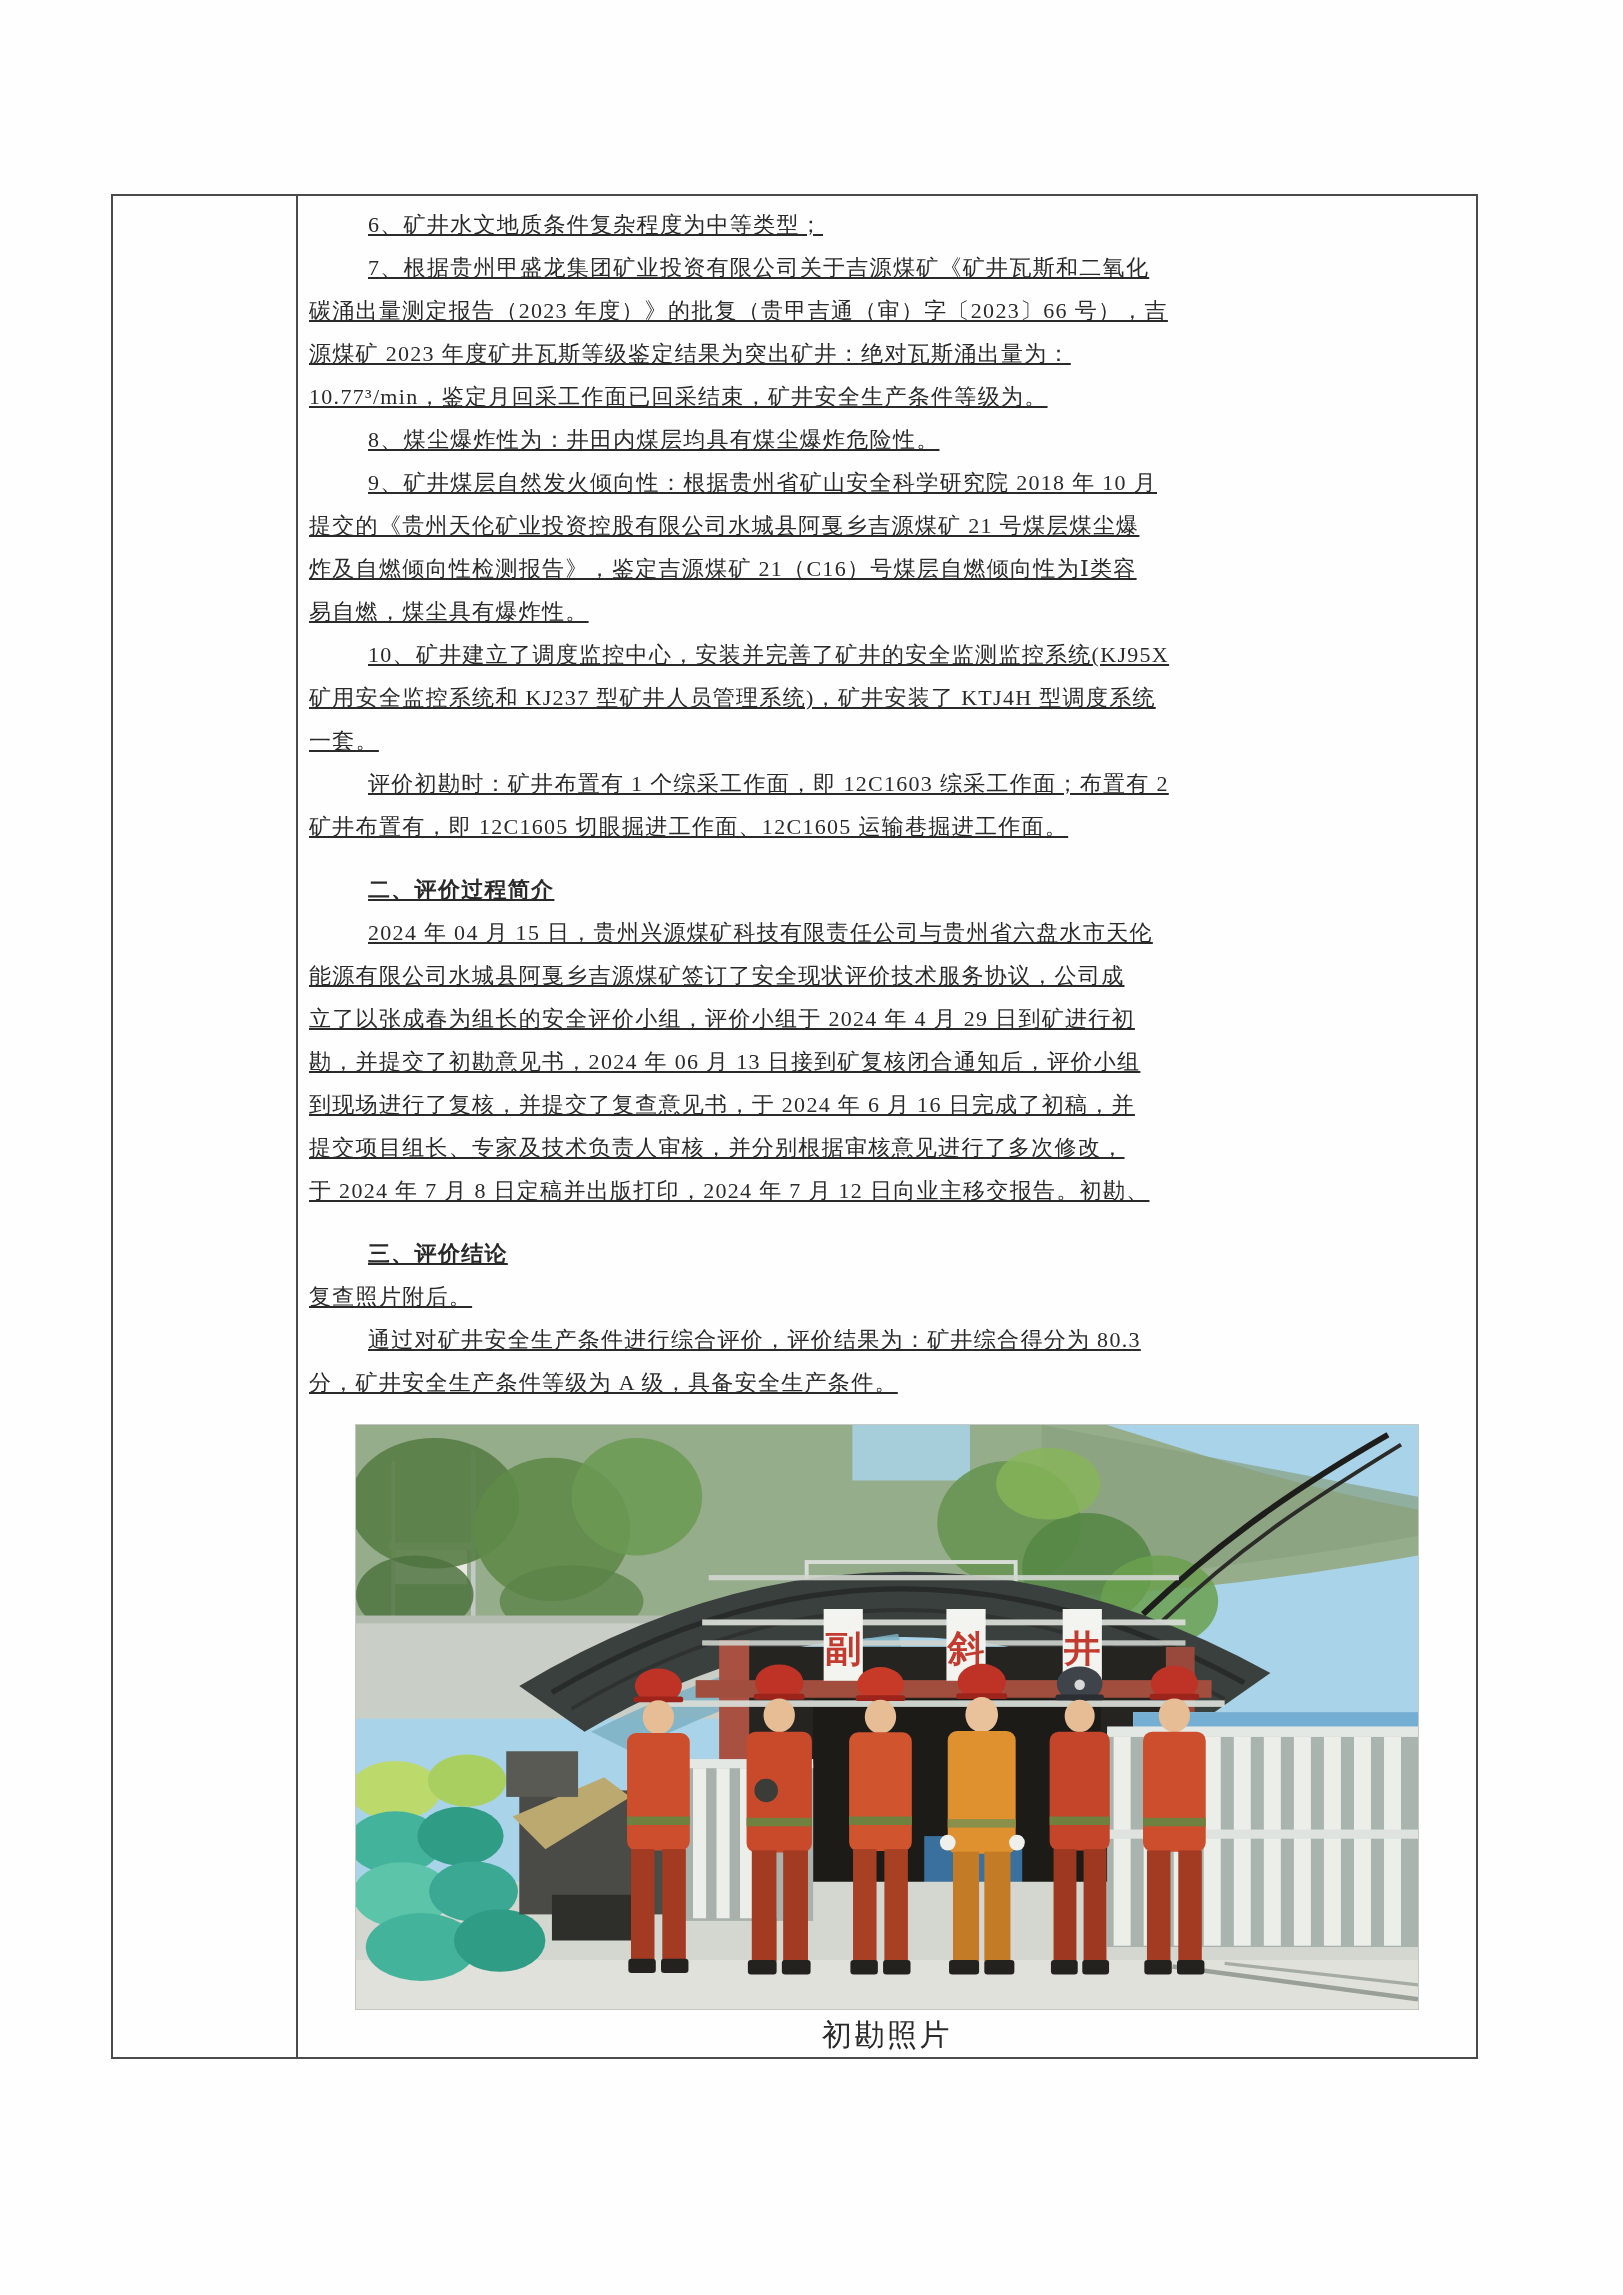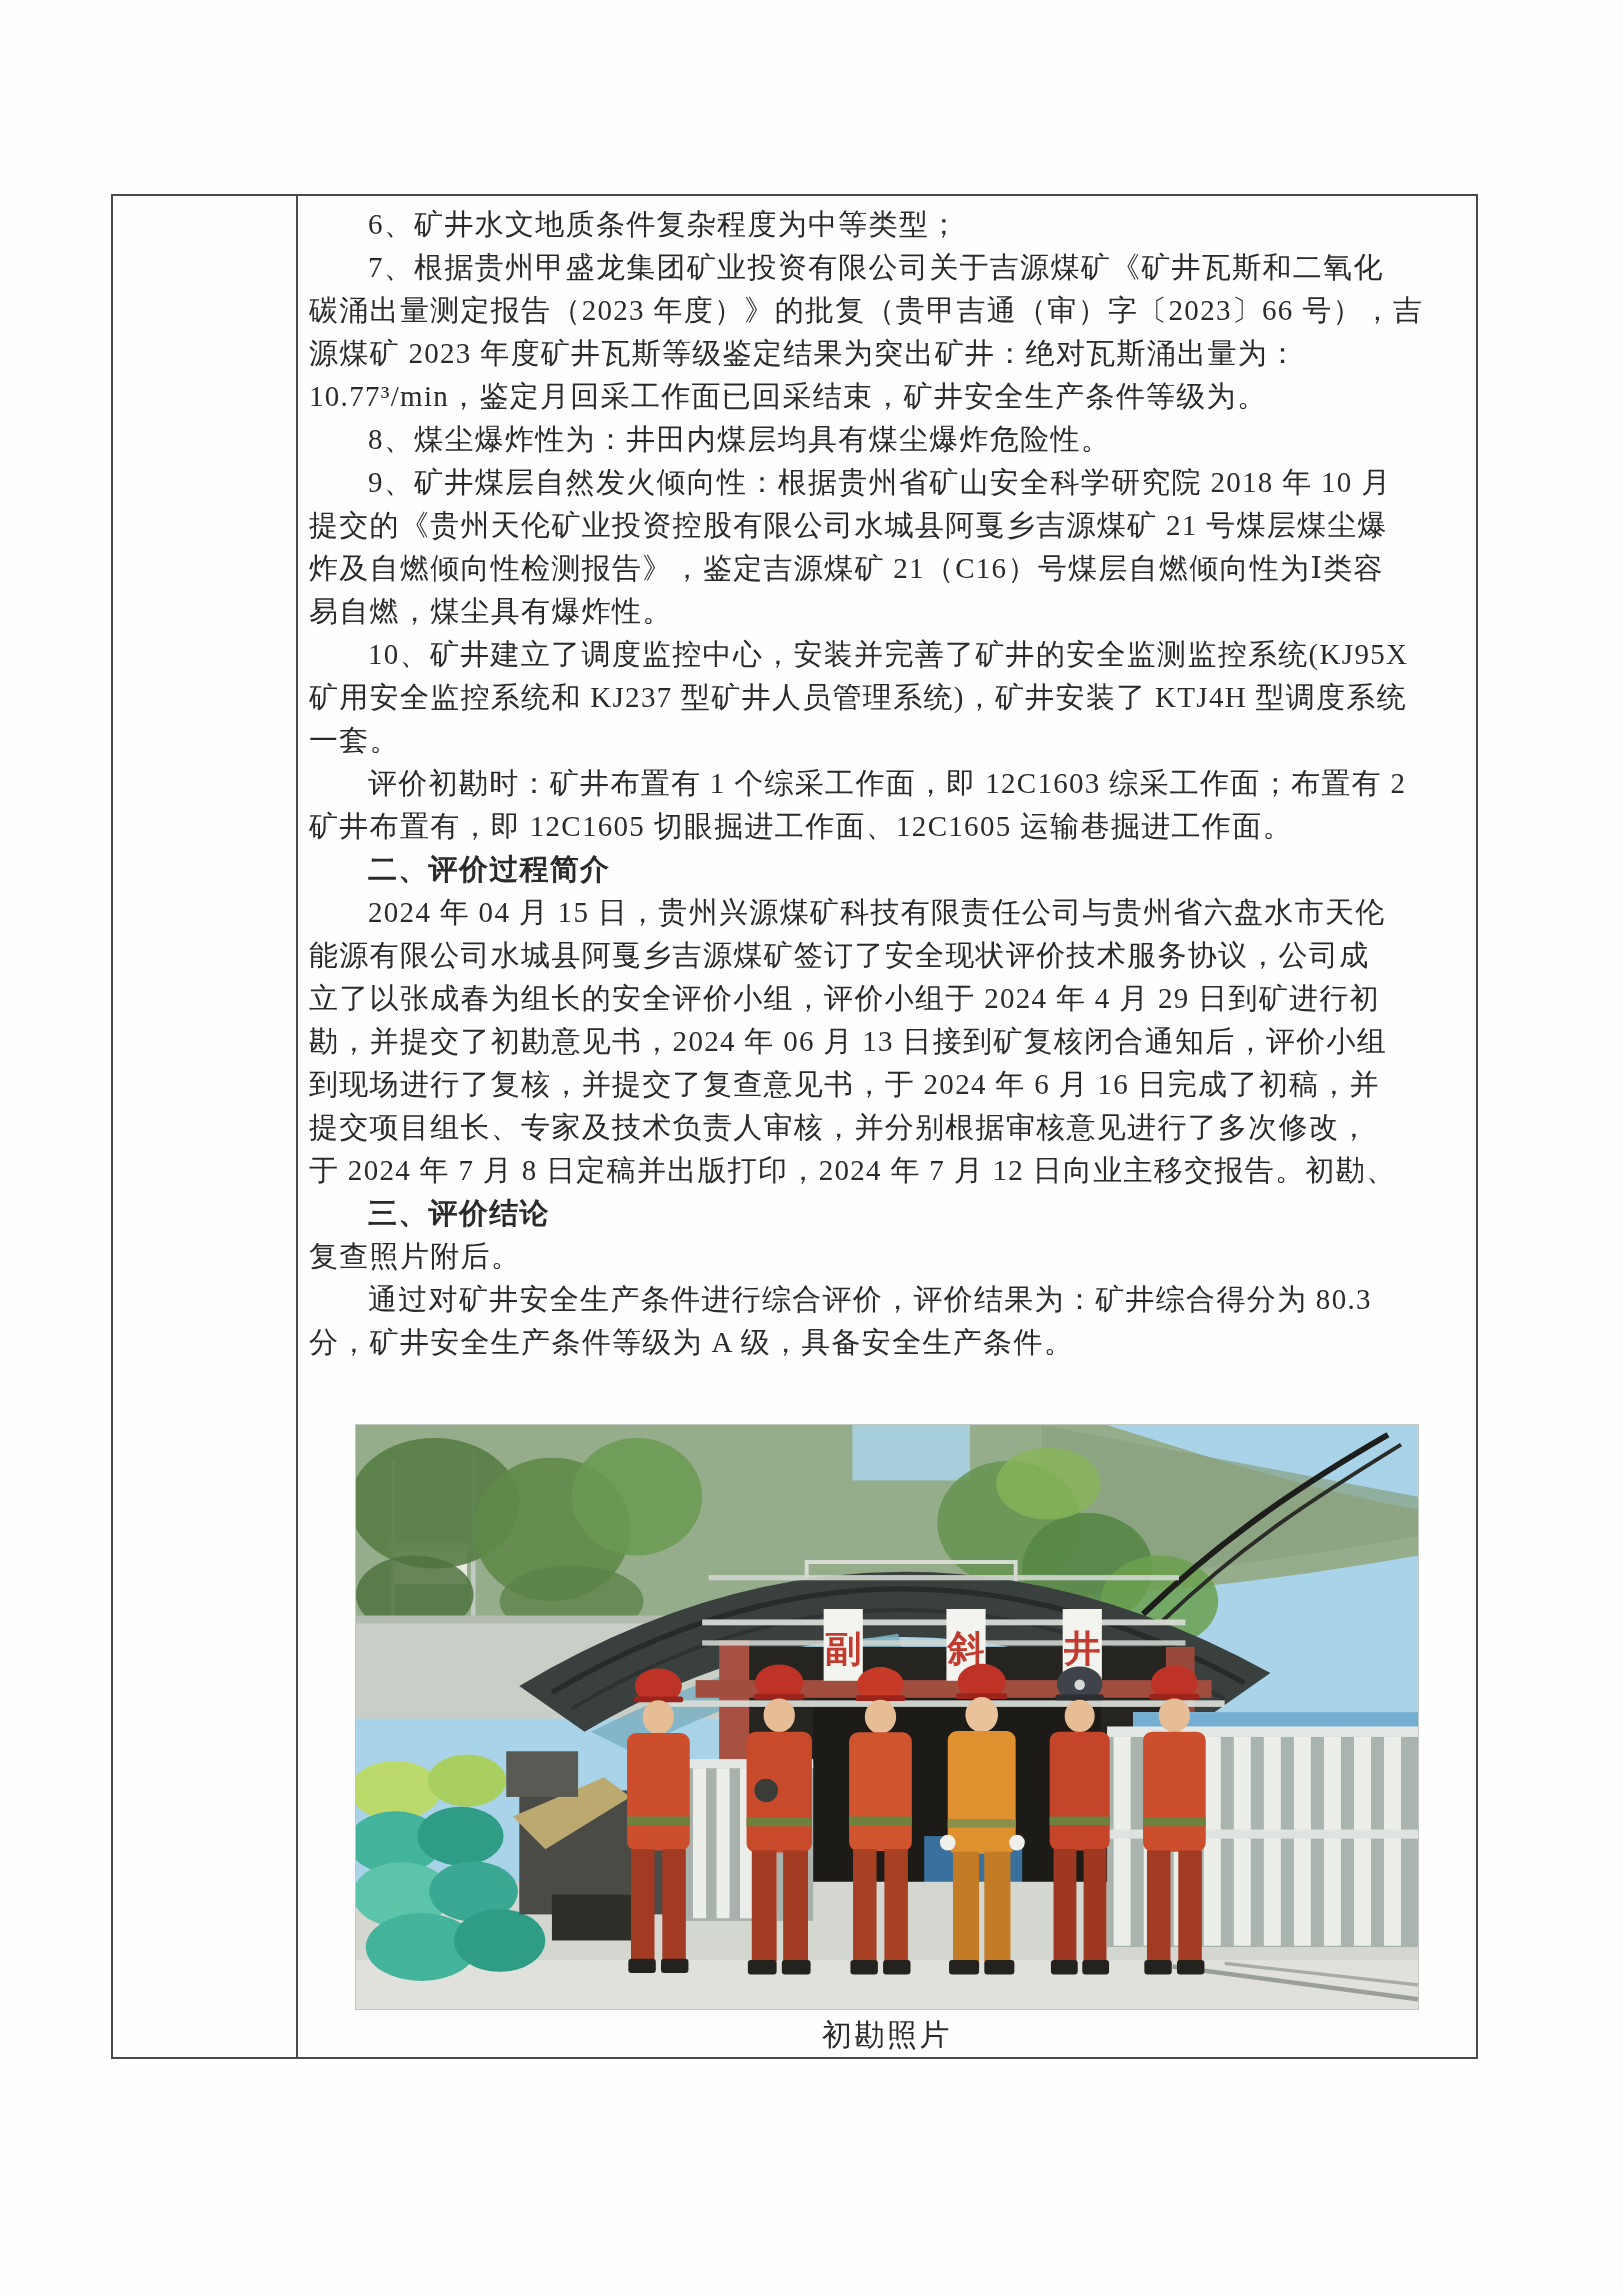--- a/index.html
+++ b/index.html
@@ -2,23 +2,23 @@
 <html style="font-size:10.5px"><head>
 <meta charset="utf-8">
 <style>
   html,body{margin:0;padding:0;background:#ffffff;}
   .page{position:relative;width:1623px;height:2295px;background:#fefefe;overflow:hidden;
         font-family:"Liberation Serif","DejaVu Serif",serif;color:#262626;}
   .doc-table{position:absolute;left:111px;top:194px;width:1367px;height:1865px;
              border:2px solid #4a4a4a;box-sizing:border-box;background:transparent;}
   .left-cell{position:absolute;left:0;top:0;bottom:0;width:183px;border-right:2px solid #4a4a4a;}
   .content-cell{position:absolute;left:196px;top:6.5px;width:1153px;}
-  .line{height:43px;line-height:43px;font-size:29px;letter-spacing:1.3px;white-space:nowrap;color:#2a2a2a;}
+  .line{height:43px;line-height:43px;font-size:22px;letter-spacing:1.3px;white-space:nowrap;color:#2a2a2a;text-decoration:underline;}
   .indent{padding-left:59px;}
-  .bold{font-weight:bold;}
+  .bold{font-weight:bold;margin-top:20px;}
   .photo{position:absolute;left:355px;top:1424px;width:1064px;height:586px;
          border:0.7px solid #c3c8c2;box-sizing:border-box;background:#a9d3e8;}
   .photo svg{display:block;width:100%;height:100%;}
   .photo-caption{position:absolute;left:355px;top:2015px;width:1064px;height:39px;
                  text-align:center;font-size:30px;letter-spacing:2.6px;color:#2a2a2a;line-height:39px;}
 </style>
 </head>
 <body>
 
 <div class="page">

